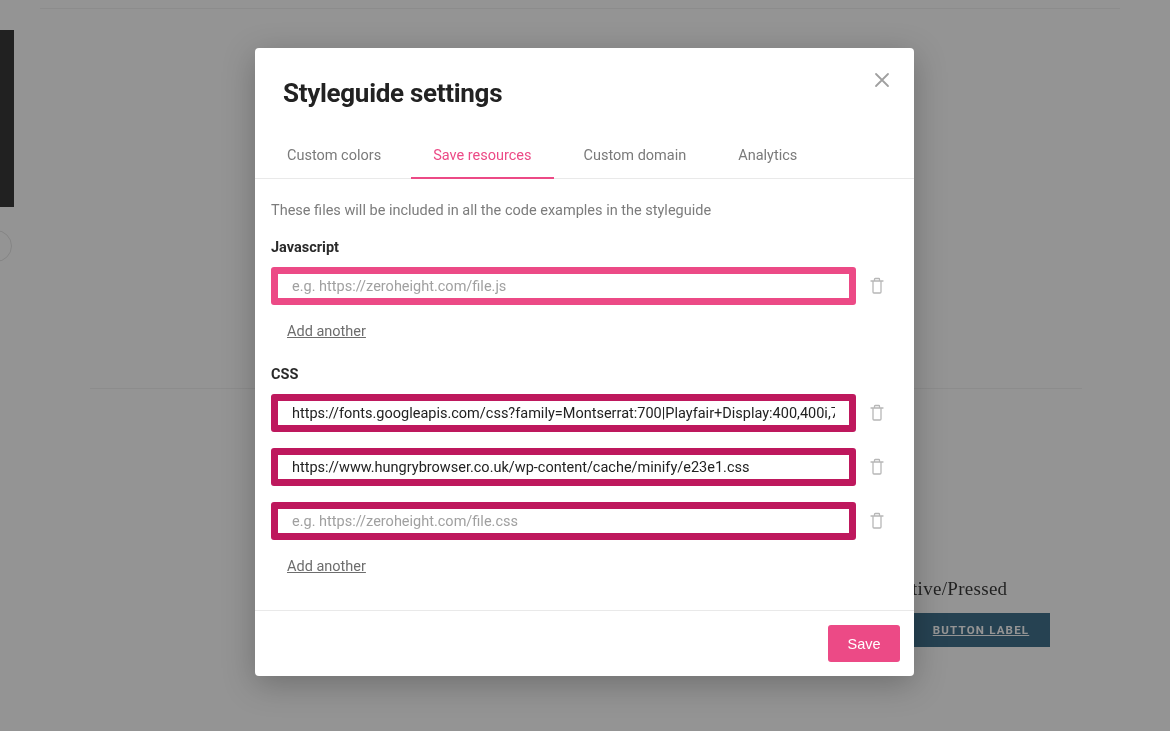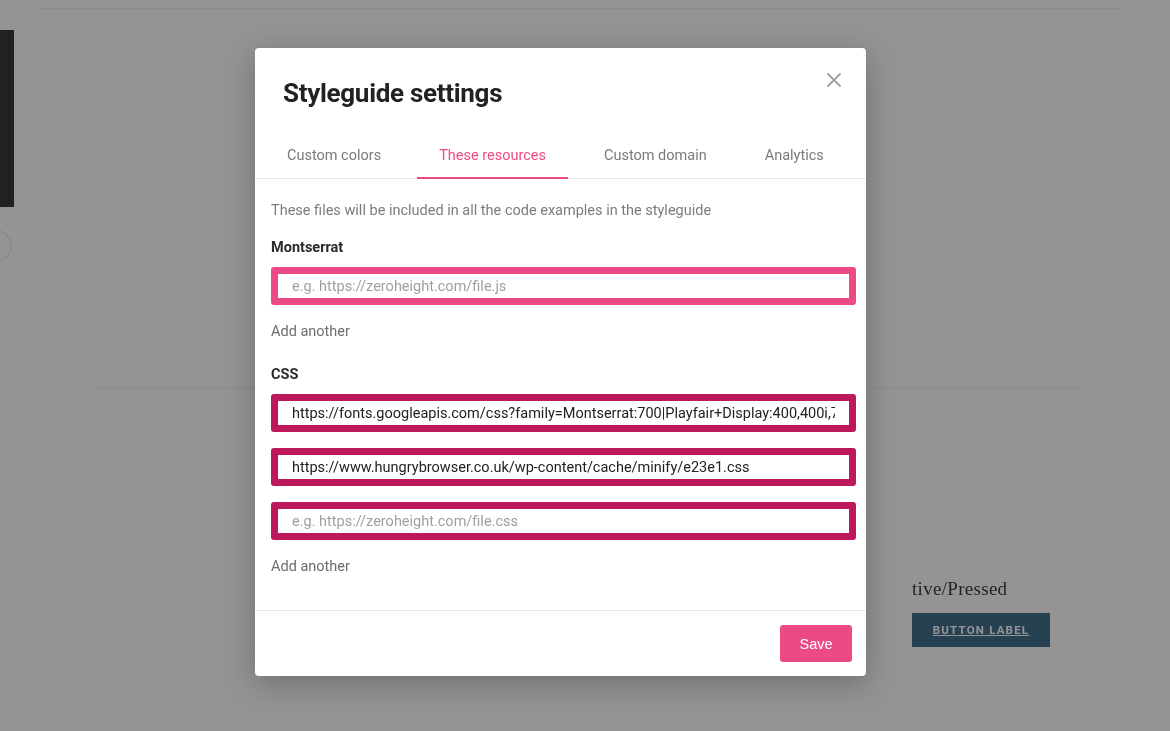--- a/index.html
+++ b/index.html
@@ -18,46 +18,46 @@
     .bg-right-rule { position: absolute; top: 388px; left: 90px; width: 992px; height: 1px; background: #eee; }
 
     .bg-btn-area { position: absolute; top: 578px; left: 912px; width: 200px; }
     .bg-btn-state { font-family: Georgia, "Times New Roman", serif; font-size: 19px; color: #000; margin-bottom: 13px; letter-spacing: .3px; }
     .bg-btn { background: #0c4a6e; color: #fff; width: 138px; height: 34px; display: flex; align-items: center; justify-content: center; font-size: 11.5px; font-weight: 700; letter-spacing: 1.2px; text-decoration: underline; }
 
     
     .overlay { position: absolute; inset: 0; background: rgba(60,60,60,0.55); }
 
     
-    .modal { position: absolute; top: 48px; left: 255px; width: 611px; height: 628px; background: #fff; border-radius: 4px; box-shadow: 0 8px 32px rgba(0,0,0,.25); display: flex; flex-direction: column; }
+    .modal { position: absolute; top: 48px; left: 255px; width: 659px; height: 628px; background: #fff; border-radius: 4px; box-shadow: 0 8px 32px rgba(0,0,0,.25); display: flex; flex-direction: column; }
     .modal-header { padding: 30px 28px 4px 28px; position: relative; }
     .modal-title { font-size: 26px; font-weight: 700; color: #222; letter-spacing: -.3px; }
     .close-btn { position: absolute; top: 19px; right: 19px; width: 26px; height: 26px; display: flex; align-items: center; justify-content: center; cursor: pointer; color: #a0a0a0; }
     .close-btn svg { width: 16px; height: 16px; }
 
-    .tabs { display: flex; gap: 14px; border-bottom: 1px solid #e9e9e9; padding: 0 10px; margin-top: 22px; }
+    .tabs { display: flex; gap: 8px; border-bottom: 1px solid #e9e9e9; padding: 0 10px; margin-top: 22px; }
     .tab { padding: 13px 22px 14px 22px; font-size: 14.5px; color: #7a7a7a; cursor: pointer; position: relative; }
     .tab.active { color: #ec4a86; }
     .tab.active::after { content: ""; position: absolute; left: 0; right: 0; bottom: -1px; height: 2px; background: #ec4a86; }
 
     .modal-body { padding: 23px 22px 10px 16px; flex: 1; overflow: auto; }
     .desc { font-size: 14.5px; color: #7c7c7c; margin-bottom: 20px; }
 
     .section-label { font-size: 14.5px; font-weight: 700; color: #2a2a2a; margin-bottom: 11px; }
 
     .field-row { display: flex; align-items: center; margin-bottom: 16px; gap: 10px; }
     .field-row .input { flex: 0 0 585px; }
     .input { width: 585px; height: 38px; border: 7px solid #be185d; border-radius: 3px; padding: 0 14px; font-size: 14.5px; color: #222; outline: none; font-family: inherit; }
     .input::placeholder { color: #a0a0a0; }
     .input.focused { border-color: #ec4a86; }
 
     .trash { width: 22px; height: 22px; display: flex; align-items: center; justify-content: center; color: #b7b7b7; cursor: pointer; }
     .trash svg { width: 16px; height: 18px; }
 
-    .add-another { font-size: 14.5px; color: #6d6d6d; cursor: pointer; margin-top: -4px; margin-bottom: 26px; display: inline-block; }
+    .add-another { font-size: 14.5px; color: #6d6d6d; text-decoration: underline; cursor: pointer; margin-top: -4px; margin-bottom: 26px; display: inline-block; margin-left: 16px; }
 
     .modal-footer { border-top: 1px solid #e9e9e9; padding: 14px 14px 14px 11px; display: flex; justify-content: flex-end; }
     .save-btn { background: #ec4a86; color: #fff; font-size: 14.5px; font-weight: 500; border: none; border-radius: 3px; width: 72px; height: 37px; cursor: pointer; }
   </style>
 </head>
 <body>
 
 <div class="bg-page">
   <div class="bg-left-strip"></div>
   <div class="bg-left-black"></div>
@@ -76,29 +76,29 @@
     <div class="modal-title">Styleguide settings</div>
     <div class="close-btn">
       <svg viewBox="0 0 16 16">
           <path d="M2 2 L14 14 M14 2 L2 14" stroke="currentColor" stroke-width="1.8" fill="none" stroke-linecap="round"></path>
         </svg>
     </div>
   </div>
 
   <div class="tabs">
     <div class="tab">Custom colors</div>
-    <div class="tab active">These resources</div>
+    <div class="tab active">Save resources</div>
     <div class="tab">Custom domain</div>
     <div class="tab">Analytics</div>
   </div>
 
   <div class="modal-body">
     <div class="desc">These files will be included in all the code examples in the styleguide</div>
 
-    <div class="section-label">Montserrat</div>
+    <div class="section-label">Javascript</div>
     <div class="field-row">
       <input class="input focused" placeholder="e.g. https://zeroheight.com/file.js" style="">
       <div class="trash">
         <svg viewBox="0 0 16 18">
             <path d="M2 4 H14 M5.5 4 V2.2 A.7.7 0 0 1 6.2 1.5 H9.8 A.7.7 0 0 1 10.5 2.2 V4 M4 4 V15 A1 1 0 0 0 5 16 H11 A1 1 0 0 0 12 15 V4" stroke="currentColor" stroke-width="1.3" fill="none" stroke-linecap="round"></path>
           </svg>
       </div>
     </div>
     <a class="add-another">Add another</a>
 

